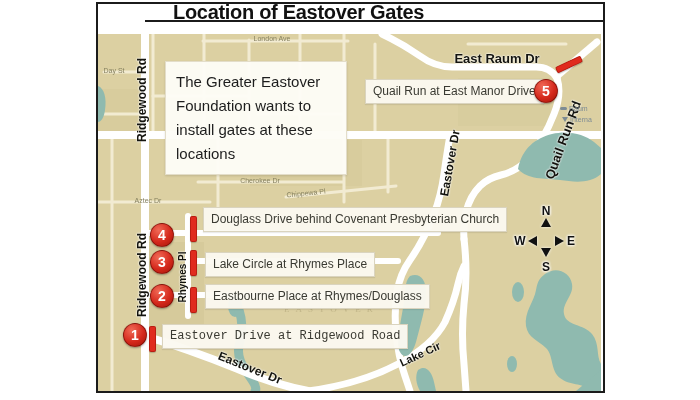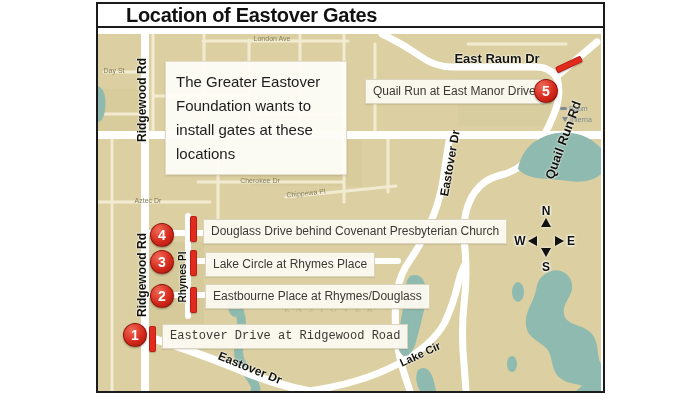--- a/index.html
+++ b/index.html
@@ -1,21 +1,21 @@
 <!DOCTYPE html>
 <html><head>
 <meta charset="utf-8">
 <style>
   * { margin:0; padding:0; box-sizing:border-box; }
   body { font-family:"Liberation Sans", sans-serif; background:#fff; }
   .page { position:relative; width:700px; height:400px; background:#fff; overflow:hidden; }
   .panel { position:absolute; left:96px; top:2px; width:509px; height:391px;
            border:2px solid #1b1b1b; background:#fff; }
-  .title-bar { position:relative; height:24px; background:#fff; border-bottom:2px solid #1b1b1b;
-               display:flex; align-items:center; padding-left:28px; }
+  .title-bar { position:relative; height:18px; background:#fff; border-bottom:2px solid #1b1b1b;
+               display:flex; align-items:center; padding-left:28px;margin-left:47px; }
   .title-bar h1 { font-size:20px; font-weight:bold; color:#111; letter-spacing:-0.3px; }
   .map { position:absolute; left:0; top:30px; width:503px; height:357px;
          background:#dcd0a2; overflow:hidden; }
   .map svg { position:absolute; left:0; top:0; }
 
   
   .rl { position:absolute; white-space:nowrap; color:#14140f; font-weight:bold;
         text-shadow:0 0 2px #fff, 0 0 2px #fff; transform:translate(-50%,-50%); }
   .rl.vert  { transform:translate(-50%,-50%) rotate(-90deg); }
   .minor-lbl { position:absolute; white-space:nowrap; font-size:7px; color:#85805f;
@@ -158,21 +158,21 @@
       <div class="edge-poi" style="left:464px; top:82px;">
         <span class="poi-tri"></span>
         <span>Interna</span>
       </div>
 
       <div class="info-box">The Greater Eastover Foundation wants to install gates at these locations</div>
 
       <div class="gate-box" style="left:64px;  top:290px;font-family:Liberation Mono, monospace;">Eastover Drive at Ridgewood Road</div>
       <div class="gate-box" style="left:107px; top:218px;">Lake Circle at Rhymes Place</div>
       <div class="gate-box" style="left:107px; top:250px;">Eastbourne Place at Rhymes/Douglass</div>
-      <div class="gate-box" style="left:105px; top:185px;">Douglass Drive behind Covenant Presbyterian Church</div>
+      <div class="gate-box" style="left:105px; top:173px;">Douglass Drive behind Covenant Presbyterian Church</div>
       <div class="gate-box" style="left:267px; top:45px;">Quail Run at East Manor Drive</div>
 
       <div class="gate-bar v" style="left:51px; top:292px;"></div>
       <div class="gate-bar v" style="left:92px; top:253px;"></div>
       <div class="gate-bar v" style="left:92px; top:216px;"></div>
       <div class="gate-bar v" style="left:92px; top:182px;"></div>
       <div class="gate-bar" style="left:457px; top:27px; width:28px; height:7px; transform:rotate(-25deg);"></div>
 
       <div class="gate-marker" style="left:25px;  top:289px;">1</div>
       <div class="gate-marker" style="left:52px;  top:250px;">2</div>

